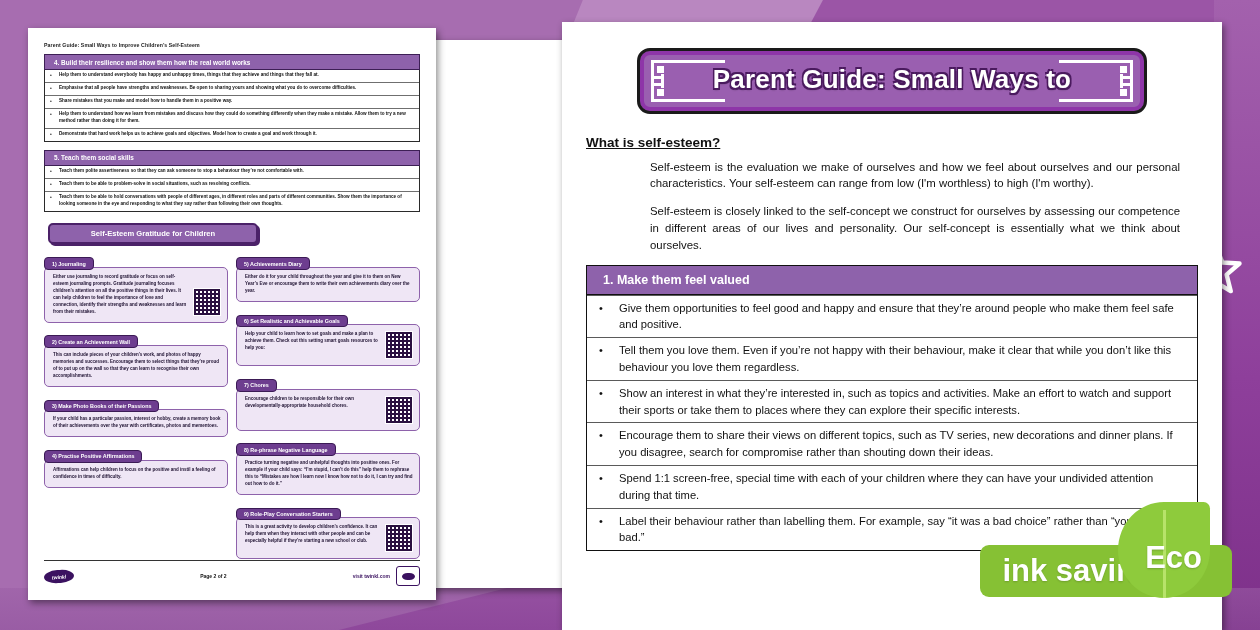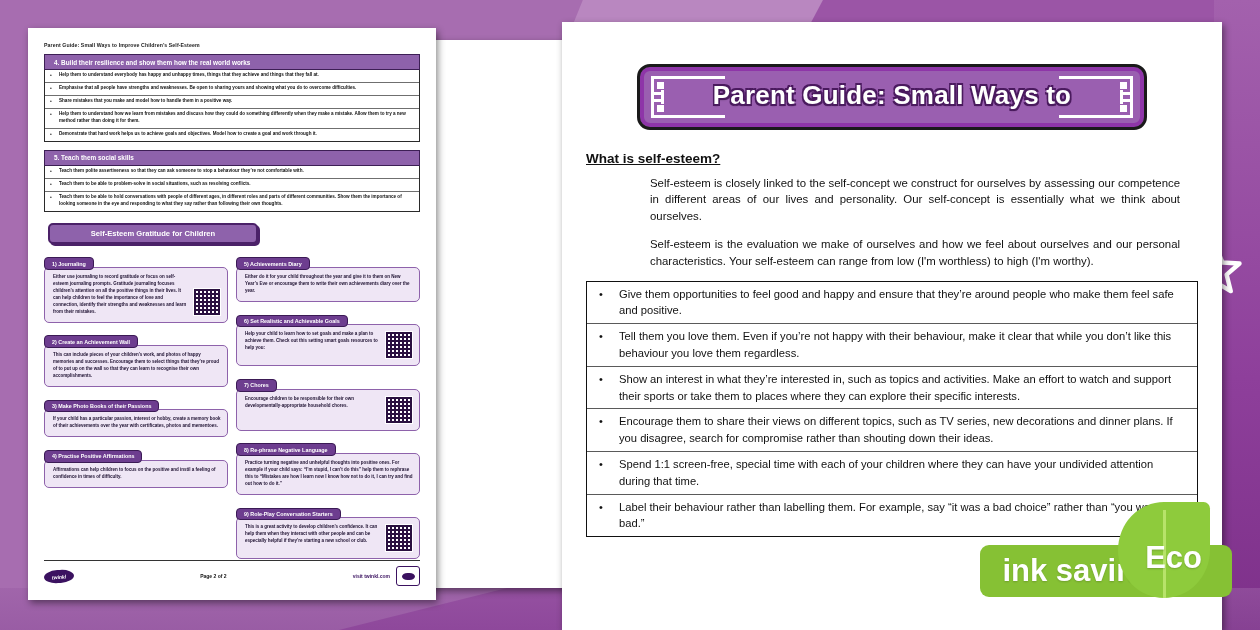--- a/index.html
+++ b/index.html
@@ -86,21 +86,21 @@
   .t-visit{font-size:5px;font-weight:bold;color:#3b1260;margin-right:6px;}
   .t-badge{width:22px;height:18px;border:1px solid #3b1260;border-radius:3px;
            display:flex;align-items:center;justify-content:center;}
   .t-badge-dot{width:13px;height:7px;background:#3b1260;border-radius:50%/60%;}
 
   
   #mid{left:300px;top:40px;width:268px;height:548px;z-index:2;}
 
   
   #main{left:562px;top:22px;width:660px;height:608px;z-index:4;overflow:hidden;}
-  #main-inner{position:absolute;inset:0;padding:34px 24px;box-sizing:border-box;}
+  #main-inner{position:absolute;inset:0;padding:18px 24px;box-sizing:border-box;}
   .hero{
     margin:8px auto 0 auto;width:510px;background:#9a5fb0;border:3px solid #1a1a1a;
     border-radius:13px;box-shadow:0 0 0 4px #8e35a8 inset;
     padding:13px 24px 15px 24px;box-sizing:border-box;position:relative;
   }
   .hero-frame{position:absolute;left:11px;right:11px;top:9px;bottom:9px;pointer-events:none;}
   .hero-frame i{position:absolute;background:#fff;}
   .hero h1{
     margin:0;text-align:center;color:#fff;font-weight:bold;font-size:26px;line-height:1.22;
     letter-spacing:.2px;
@@ -342,25 +342,26 @@
         <i style="right:0;bottom:23px;width:13px;height:3px;"></i>
         <i style="right:10px;bottom:14px;width:3px;height:12px;"></i>
         <i style="right:6px;bottom:6px;width:7px;height:7px;"></i>
       </div>
       <h1>
         <span>Parent Guide: Small Ways to</span><br>
       </h1>
     </div>
 
     <div class="q-head">What is self-esteem?</div>
+    <p class="para">Self-esteem is the evaluation we make of ourselves and how we feel about ourselves and our personal characteristics. Your self-esteem can range from low (I'm worthless) to high (I'm worthy).</p>
     <p class="para">Self-esteem is closely linked to the self-concept we construct for ourselves by assessing our competence in different areas of our lives and personality. Our self-concept is essentially what we think about ourselves.</p>
-    <p class="para">Self-esteem is the evaluation we make of ourselves and how we feel about ourselves and our personal characteristics. Your self-esteem can range from low (I'm worthless) to high (I'm worthy).</p>
 
 
     <div class="sect">
+      <div class="sect-head">1. Make them feel valued</div>
       <div class="sect-row">
           <div class="sect-bul">•</div>
           <div class="sect-txt">Give them opportunities to feel good and happy and ensure that they’re around people who make them feel safe and positive.</div>
         </div>
       <div class="sect-row">
           <div class="sect-bul">•</div>
           <div class="sect-txt">Tell them you love them. Even if you’re not happy with their behaviour, make it clear that while you don’t like this behaviour you love them regardless.</div>
         </div>
       <div class="sect-row">
           <div class="sect-bul">•</div>

